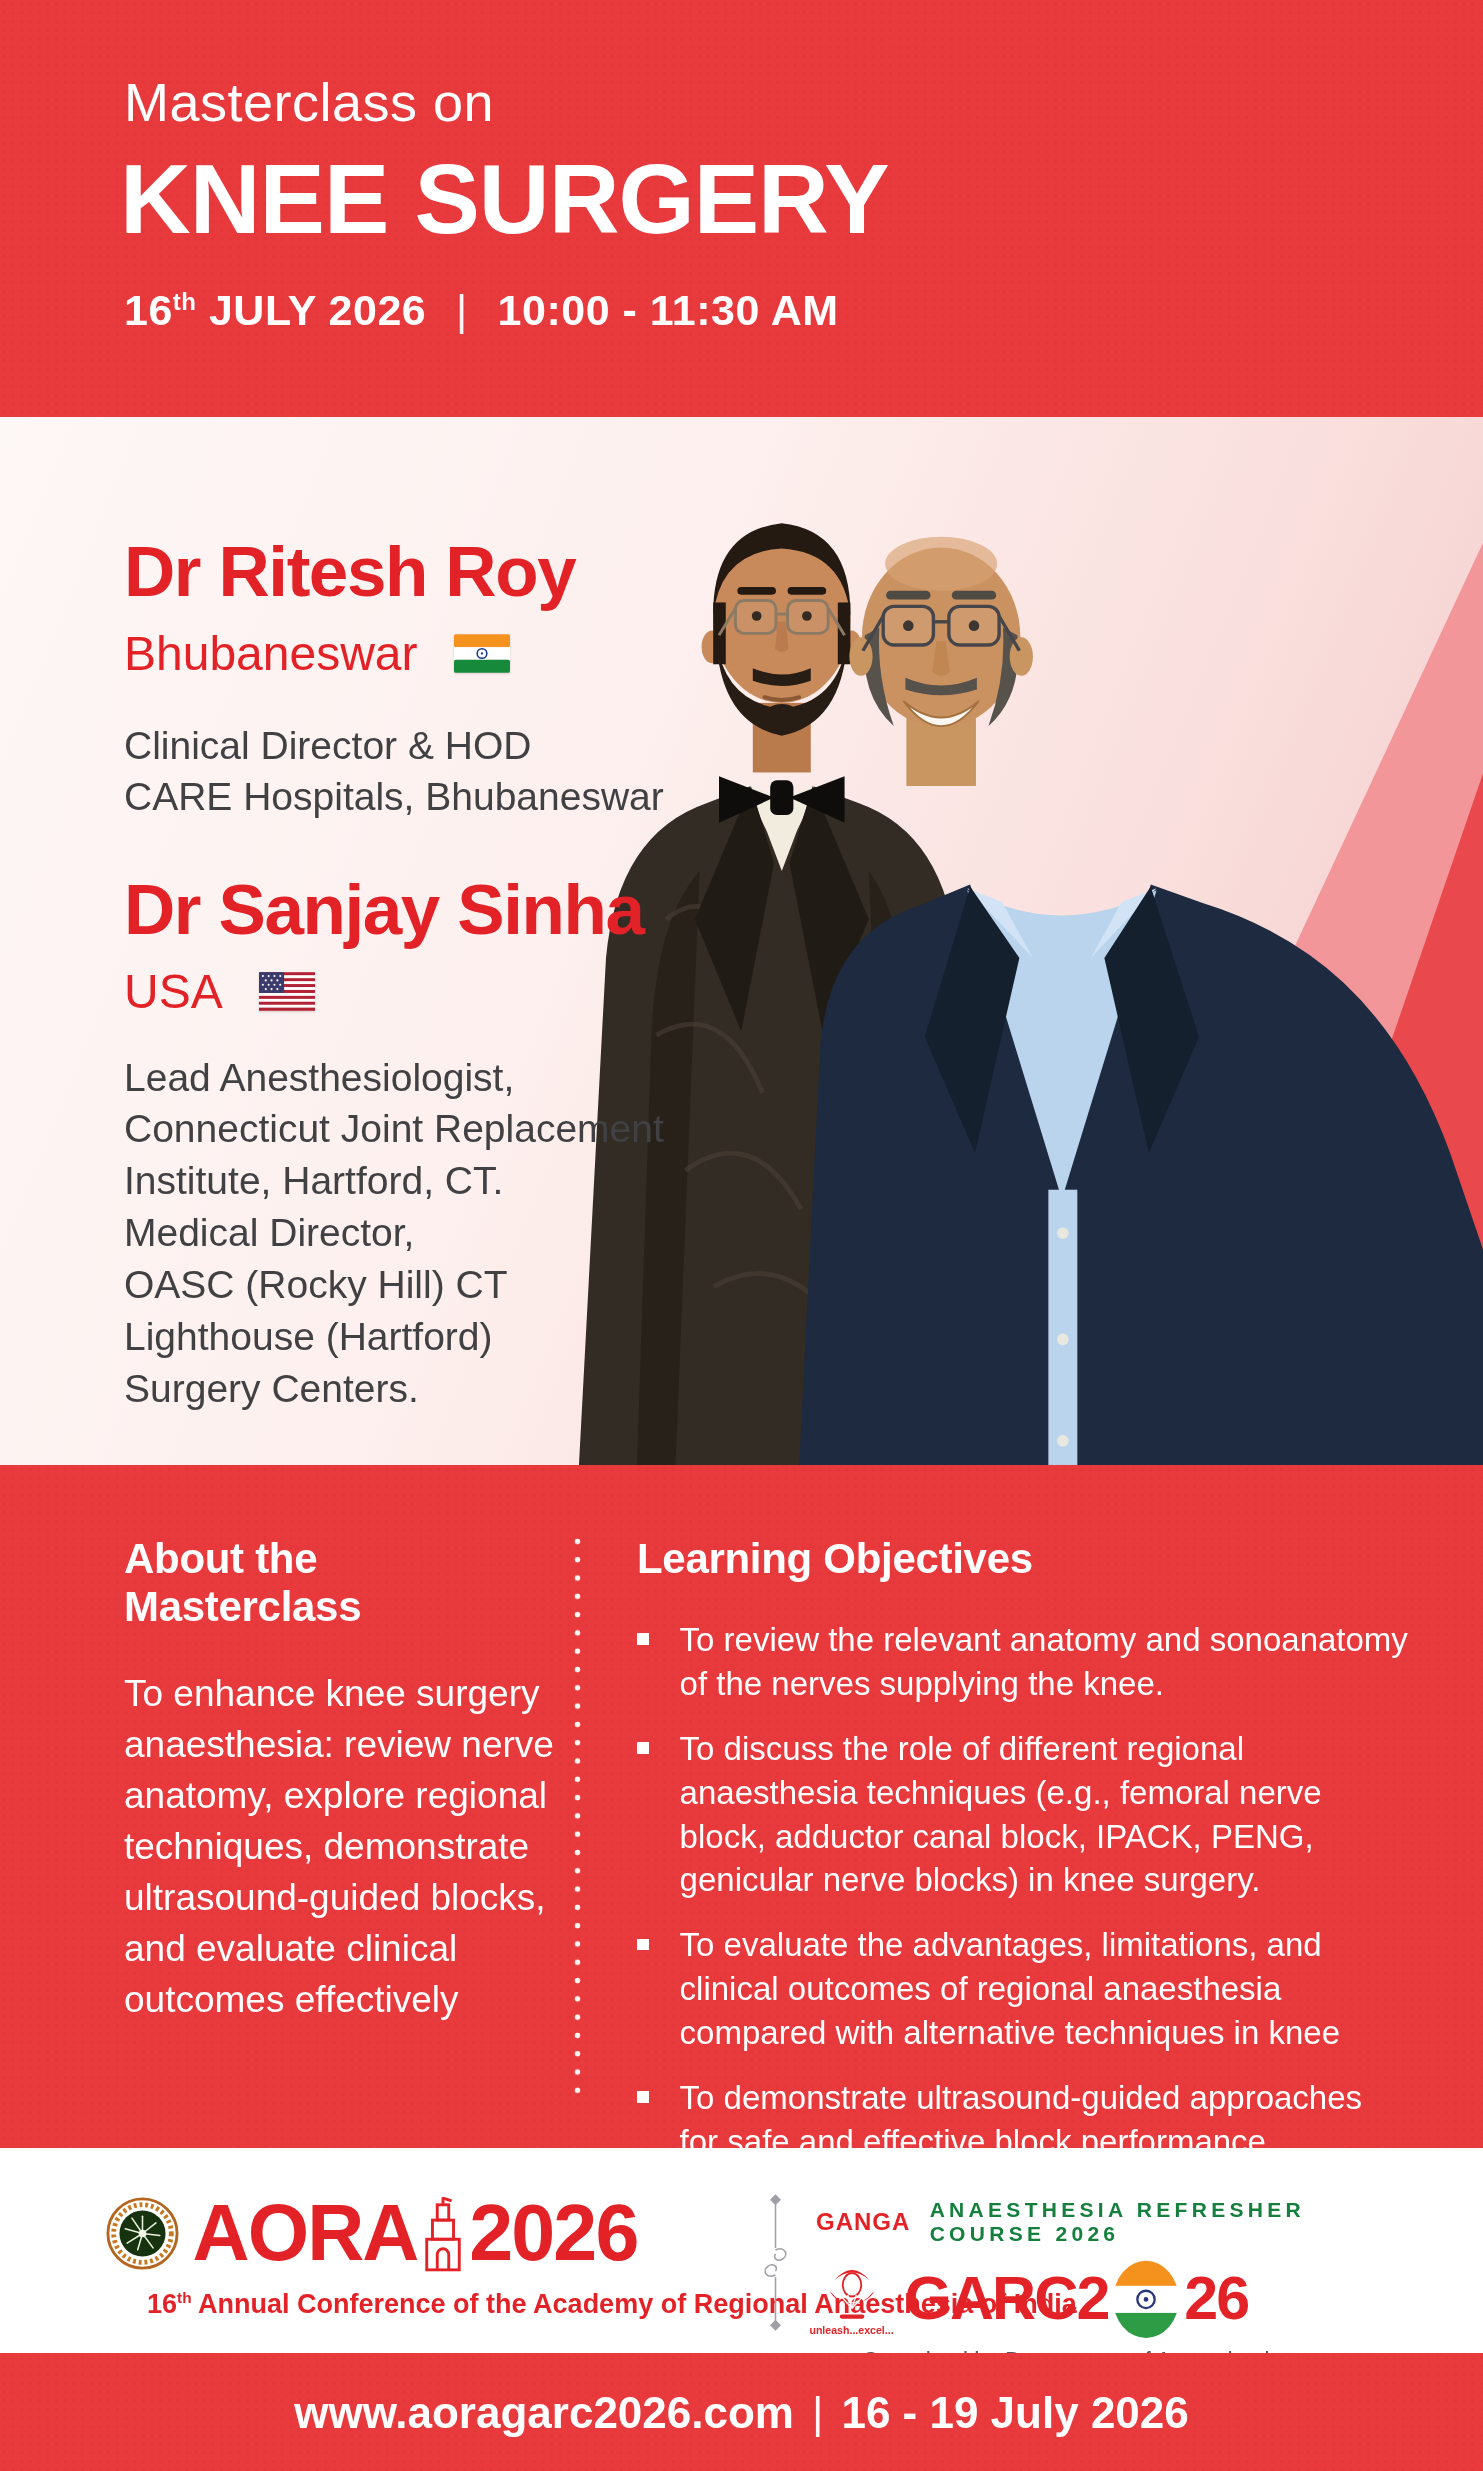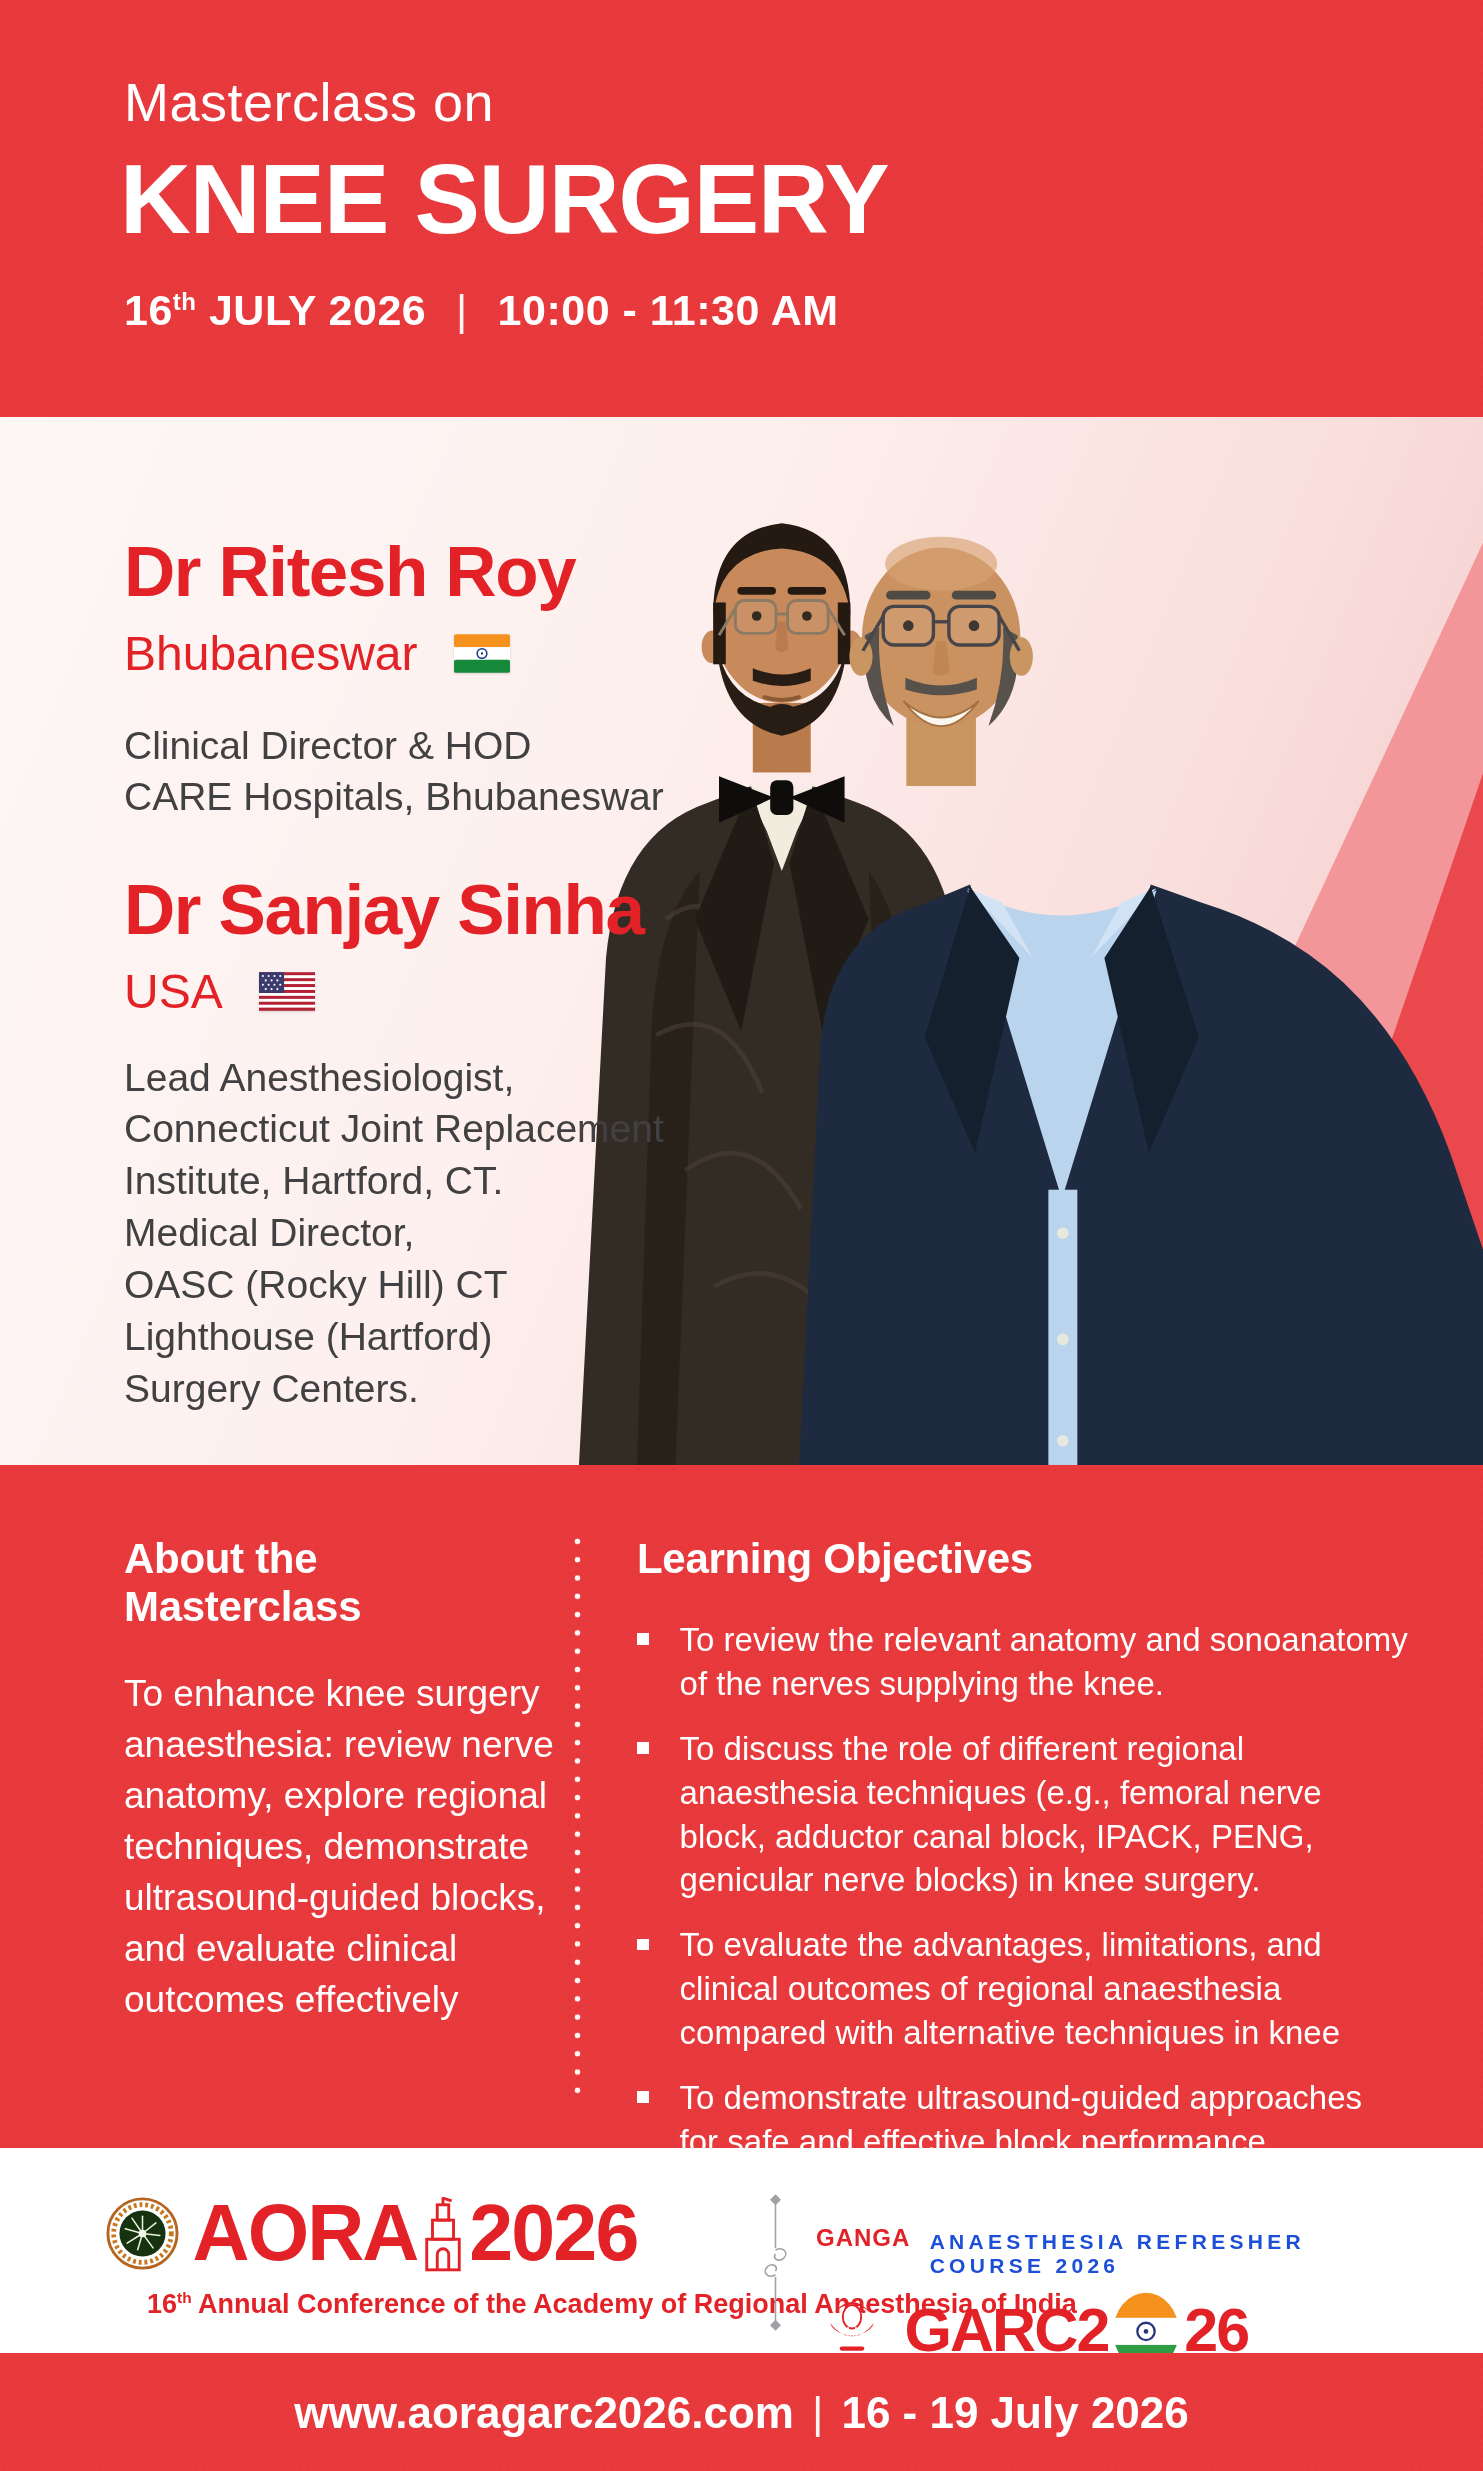--- a/index.html
+++ b/index.html
@@ -50,21 +50,21 @@
   .aora{position:absolute;left:106px;top:39px;text-align:right;}
   .aora-row{display:flex;align-items:center;}
   .aora-word{display:flex;align-items:center;color:#e32227;font-weight:800;font-size:79px;letter-spacing:-1.9px;margin-left:13.5px;}
   .aora-word .tower{margin:0 3.9px;}
   .aora-tagline{margin-top:9.7px;margin-left:41px;font-size:27px;font-weight:700;color:#e32227;letter-spacing:0;}
   .aora-tagline sup{font-size:15.4px;}
   .ornament{position:absolute;left:761px;top:42px;}
   .garc{position:absolute;left:816px;top:50px;width:579px;}
   .garc-row1{display:flex;align-items:center;gap:19.3px;}
   .ganga{font-size:24px;font-weight:800;color:#e32227;letter-spacing:1px;}
-  .course{font-size:21px;font-weight:700;color:#1d4ed8;letter-spacing:4.3px;margin-top:32px;}
+  .course{font-size:21px;font-weight:700;color:#15803d;letter-spacing:4.3px;}
   .garc-row2{display:flex;align-items:center;margin-top:11px;}
   .shell-wrap{display:flex;flex-direction:column;align-items:center;width:71px;margin-right:17.4px;}
   .shell-tagline{font-size:10.6px;font-weight:700;color:#e32227;margin-top:1.9px;white-space:nowrap;}
   .garc-word{display:flex;align-items:center;color:#e32227;font-weight:800;font-size:61px;letter-spacing:-1.9px;}
   .flag-o{display:inline-flex;margin:0 2.9px;transform:translateY(1.9px);}
   .garc-row3{display:flex;align-items:center;gap:15.4px;margin-top:9.7px;}
   .dash-line{display:inline-block;width:50px;height:1.9px;background:#a8a8ab;}
   .organised{font-size:23px;color:#57575b;}
 
   

